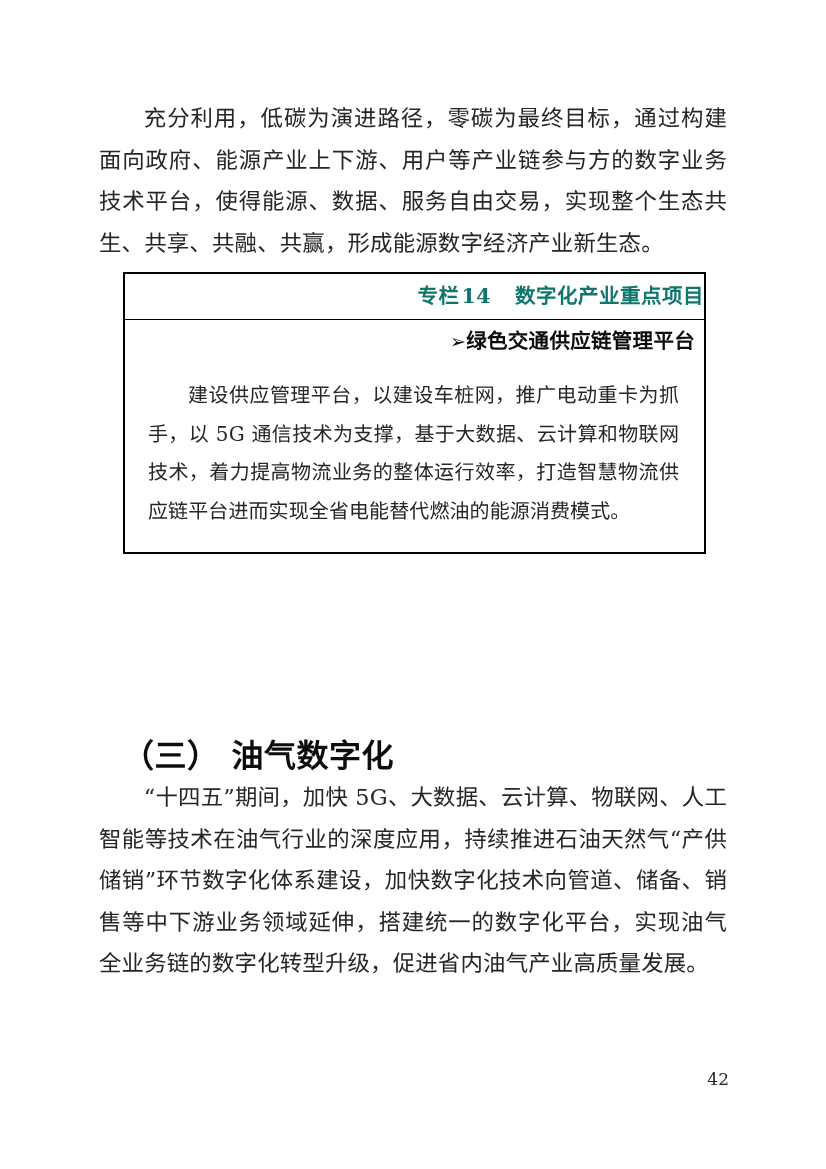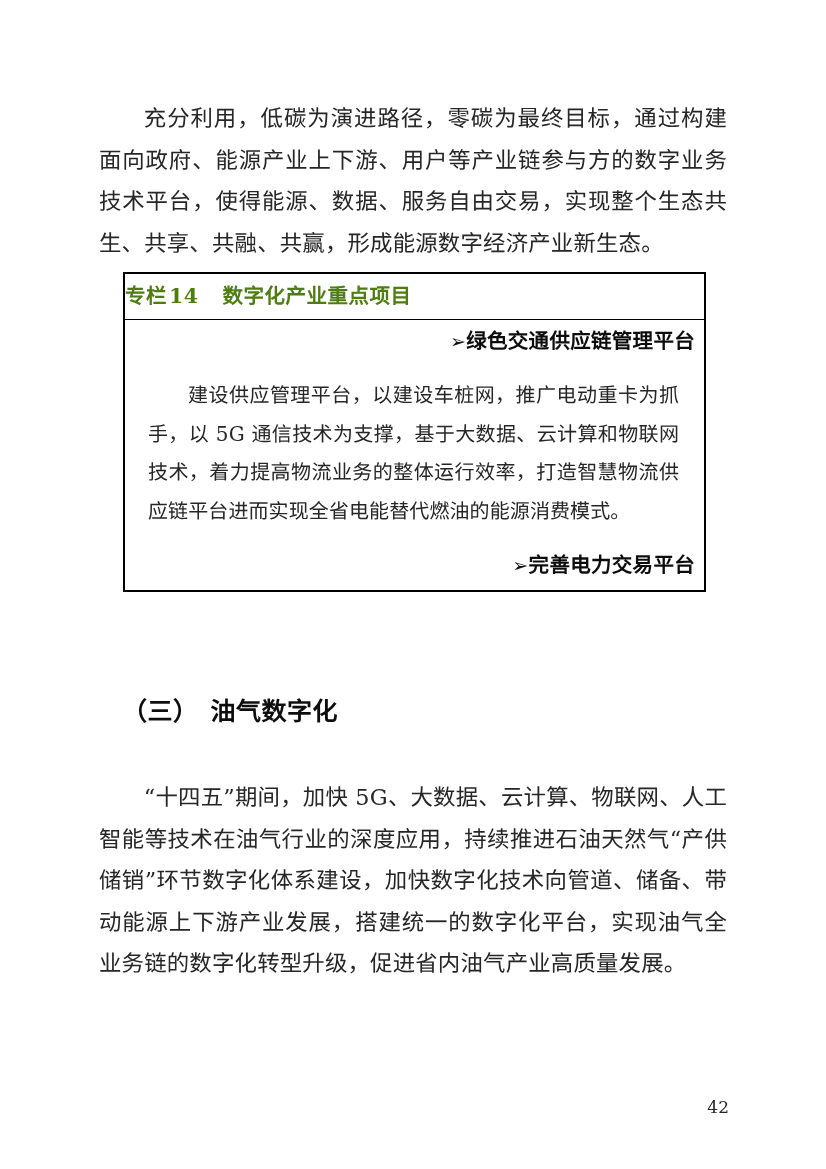--- a/index.html
+++ b/index.html
@@ -47,27 +47,27 @@
     left: 123px;
     top: 272px;
     width: 583px;
     border: 2px solid #000000;
     box-sizing: border-box;
     background: #ffffff;
   }
 
   .column-title-row {
     border-bottom: 1.5px solid #000000;
-    text-align: left;
+    text-align: right;
     padding: 7px 0 8px 0;
     font-weight: bold;
     font-size: 20.5px;
     line-height: 30px;
     letter-spacing: 0.5px;
-    color: #4d7c0f;
+    color: #0f766e;
   }
 
   .column-title-row .num {
     font-family: "DejaVu Serif", "Liberation Serif", serif;
     padding: 0 2px;
   }
 
   .column-title-row .gap {
     display: inline-block;
     width: 22px;
@@ -103,22 +103,22 @@
     text-indent: 2em;
     letter-spacing: 0.1px;
     color: #262626;
     margin: 16px;
   }
 
   
   .section-heading {
     position: absolute;
     left: 122px;
-    top: 692px;
-    font-size: 25px;
+    top: 736px;
+    font-size: 32px;
     font-weight: bold;
     line-height: 40px;
     letter-spacing: 0.5px;
     color: #0d0d0d;
     white-space: nowrap;
   }
 
   .section-heading .sp {
     display: inline-block;
     width: 12px;
@@ -130,21 +130,20 @@
 
   
   .page-number {
     position: absolute;
     right: 97px;
     top: 1069px;
     font-size: 17px;
     line-height: 20px;
     color: #262626;
     font-family: "DejaVu Serif", "Liberation Serif", serif;
-    margin-top: 28px;
   }
 </style>
 </head>
 <body>
 
 <div class="page">
 
   <div class="body-text indent2" id="para-top">充分利用，低碳为演进路径，零碳为最终目标，通过构建面向政府、能源产业上下游、用户等产业链参与方的数字业务技术平台，使得能源、数据、服务自由交易，实现整个生态共生、共享、共融、共赢，形成能源数字经济产业新生态。</div>
 
   <div class="column-box">
@@ -154,29 +153,26 @@
     </div>
 
     <div class="column-body">
 
       <div class="bullet-head">
         <span class="arrow">➢</span><span>绿色交通供应链管理平台</span>
       </div>
 
       <p class="column-para">建设供应管理平台，以建设车桩网，推广电动重卡为抓手，以 5G 通信技术为支撑，基于大数据、云计算和物联网技术，着力提高物流业务的整体运行效率，打造智慧物流供应链平台进而实现全省电能替代燃油的能源消费模式。</p>
 
-      <div class="bullet-head">
-        <span class="arrow">➢</span><span>完善电力交易平台</span>
-      </div>
 
 
     </div>
   </div>
 
   <div class="section-heading">
     <span>（三）</span><span class="sp"></span><span>油气数字化</span>
   </div>
 
-  <div class="body-text indent2" id="para-bottom">“十四五”期间，加快 5G、大数据、云计算、物联网、人工智能等技术在油气行业的深度应用，持续推进石油天然气“产供储销”环节数字化体系建设，加快数字化技术向管道、储备、带动能源上下游产业发展，搭建统一的数字化平台，实现油气全业务链的数字化转型升级，促进省内油气产业高质量发展。</div>
+  <div class="body-text indent2" id="para-bottom">“十四五”期间，加快 5G、大数据、云计算、物联网、人工智能等技术在油气行业的深度应用，持续推进石油天然气“产供储销”环节数字化体系建设，加快数字化技术向管道、储备、销售等中下游业务领域延伸，搭建统一的数字化平台，实现油气全业务链的数字化转型升级，促进省内油气产业高质量发展。</div>
 
   <div class="page-number">42</div>
 
 </div>
 
 </body></html>

